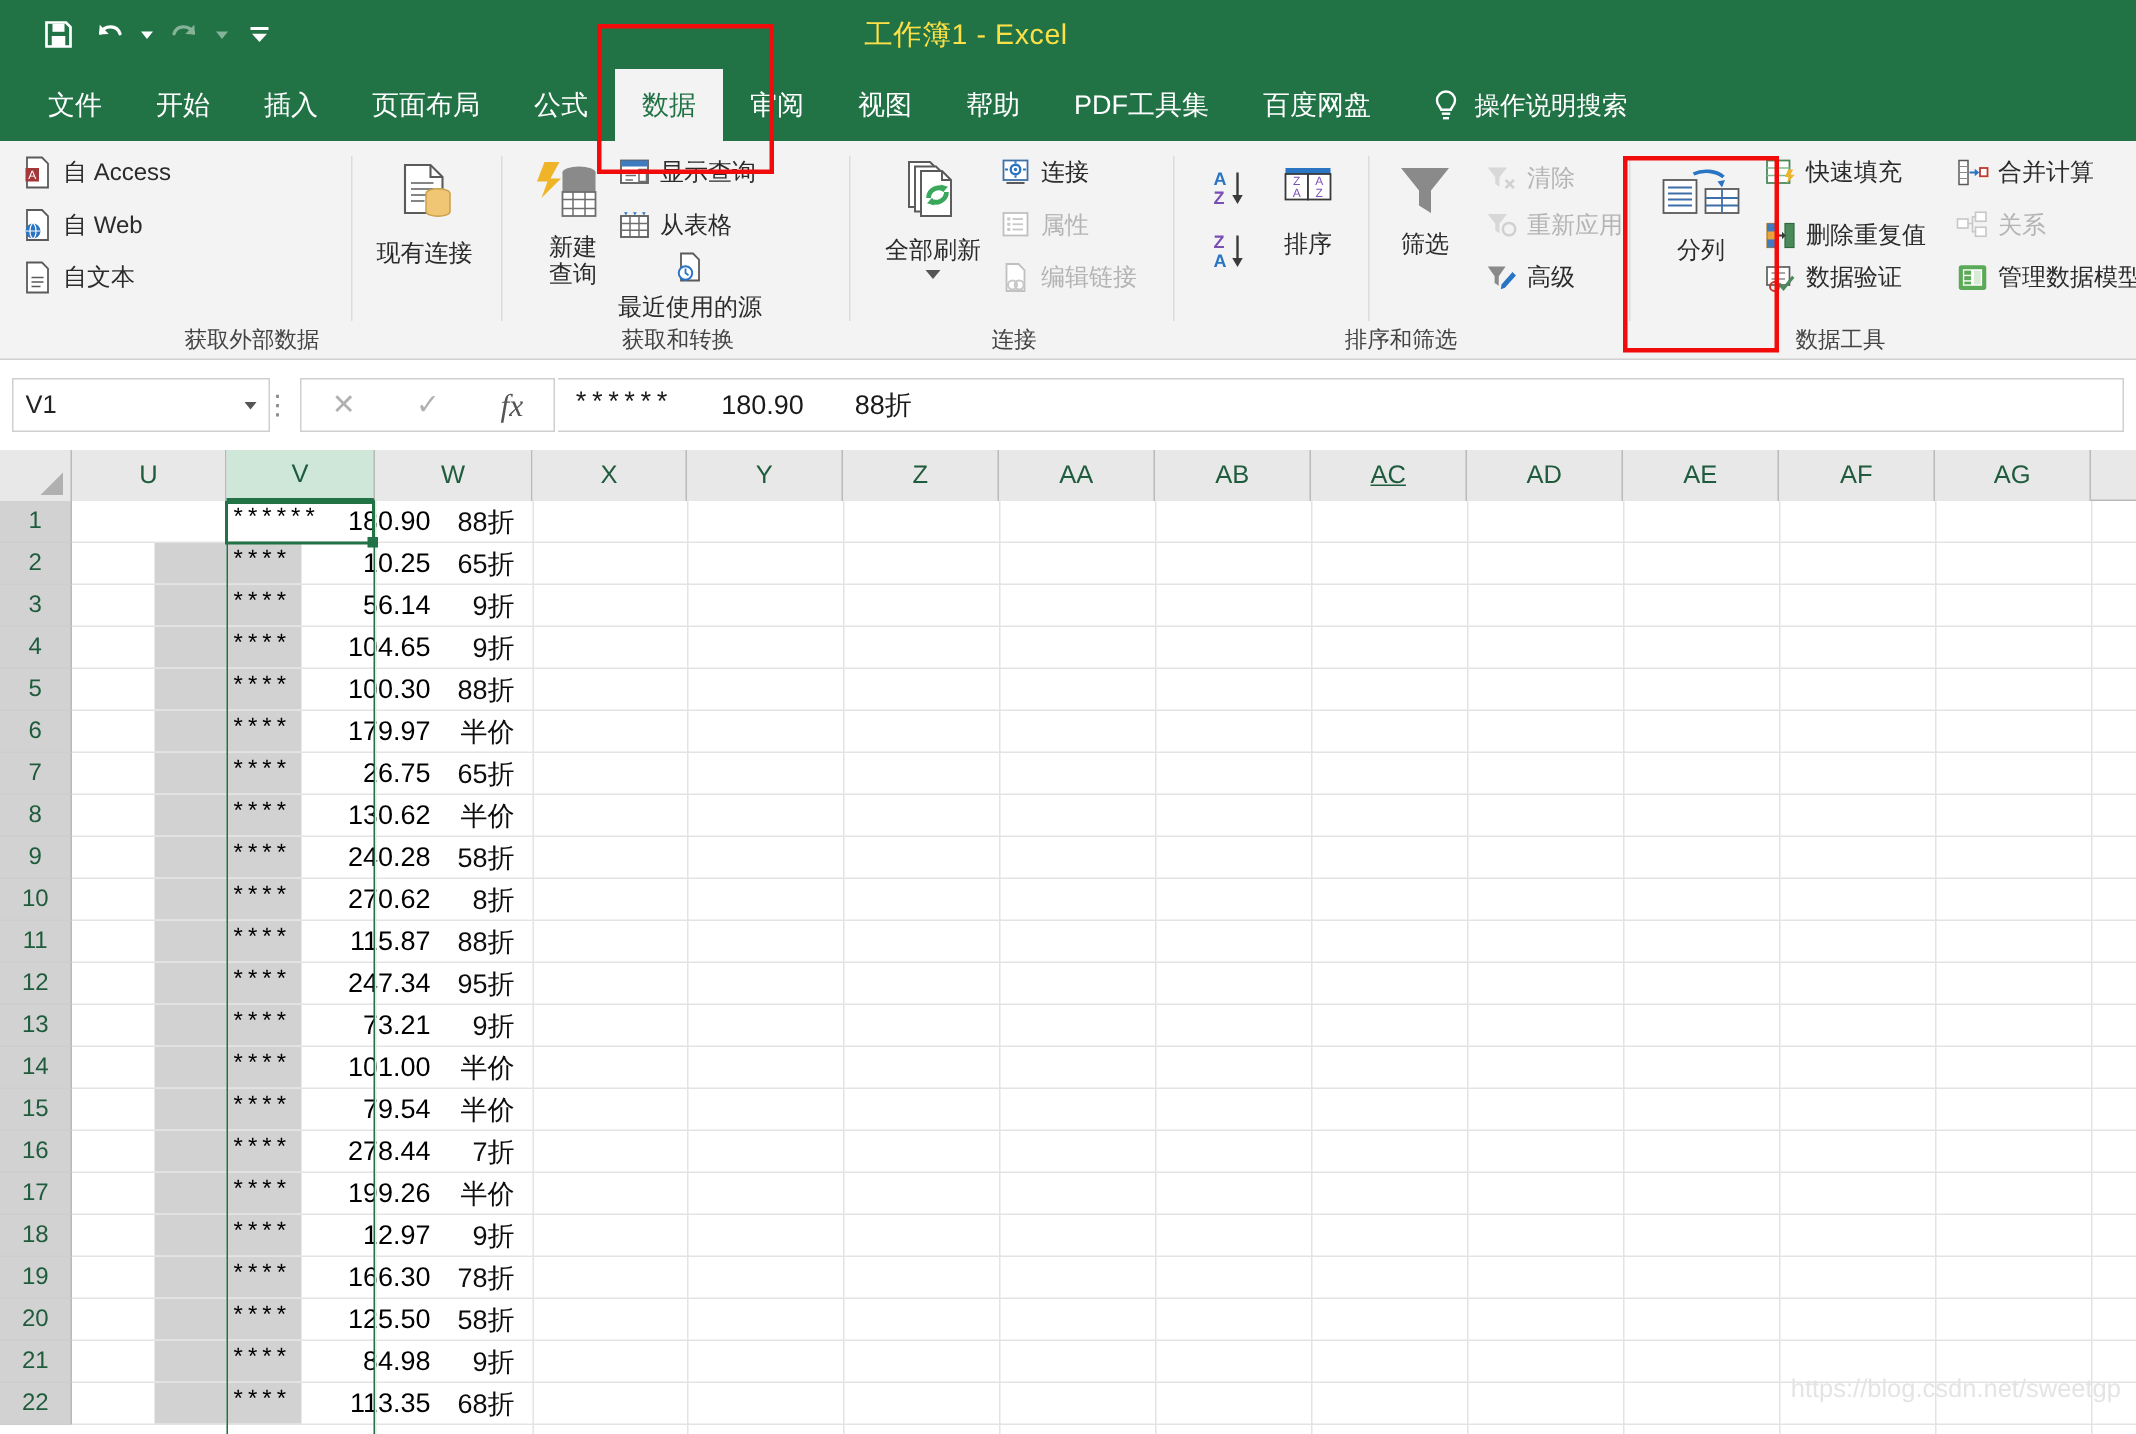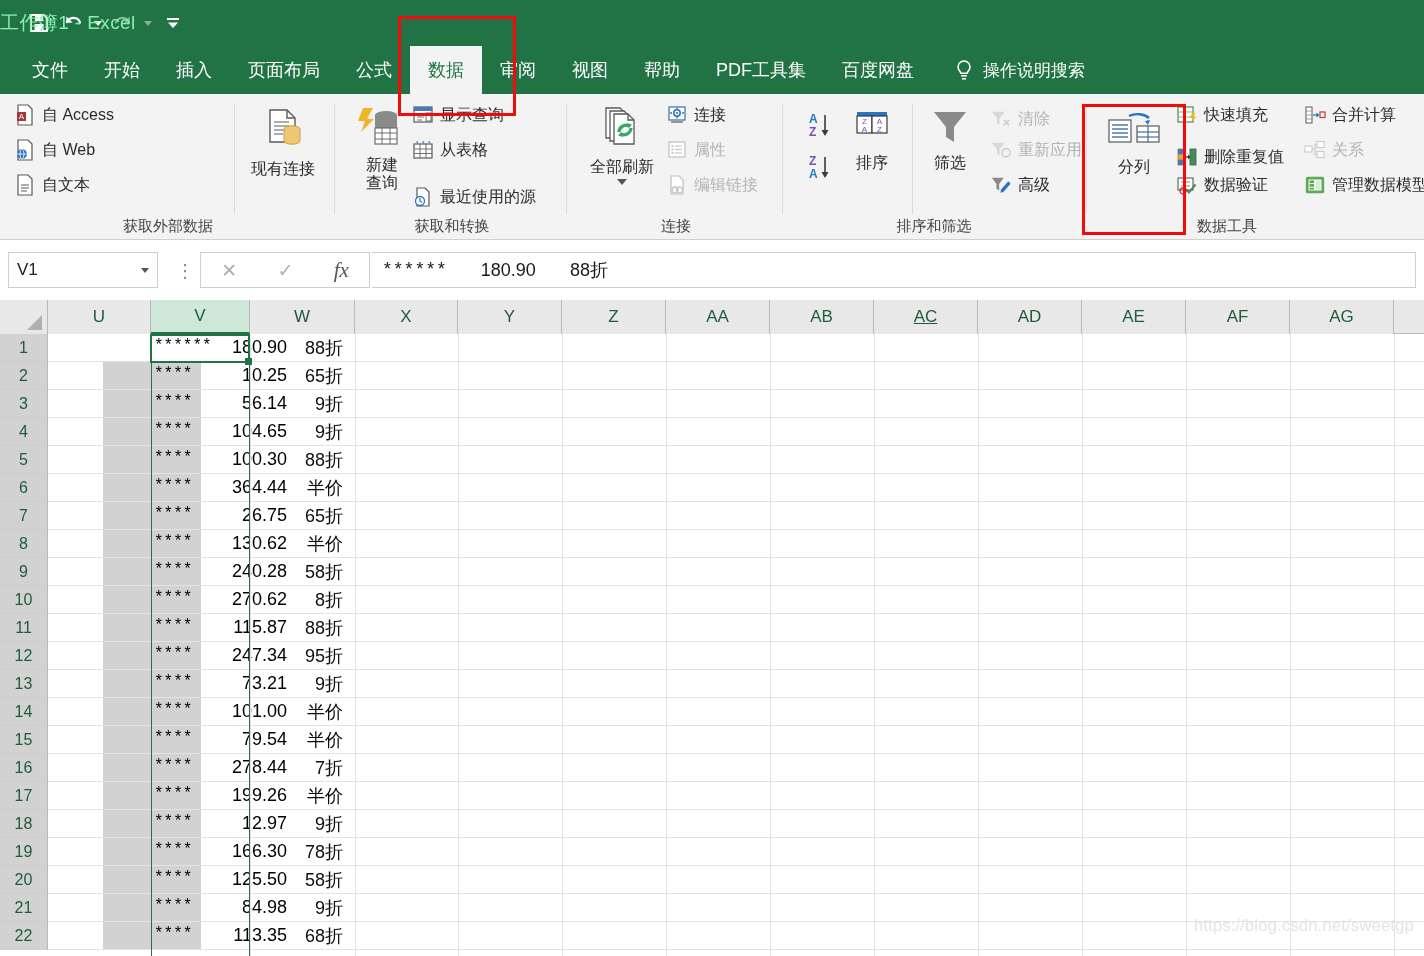--- a/index.html
+++ b/index.html
@@ -15,22 +15,22 @@
     position:absolute; left:0; top:0; width:1424px; height:46px;
     background:#217346;
   }
   .qat{ position:absolute; left:22px; top:7px; height:32px; display:flex; align-items:center; gap:0px; }
   .qat-btn{ width:34px; height:30px; display:flex; align-items:center; justify-content:center; color:#fff; }
   .qat-btn.dim svg{ opacity:.45; }
   .qat-caret{ width:16px; height:30px; display:flex; align-items:center; justify-content:center; }
   .qat-caret.dim{ opacity:.45; }
   .caret-dn{ width:0;height:0;border-left:4px solid transparent;border-right:4px solid transparent;border-top:5px solid #fff; }
   .title-text{
-    position:absolute; left:0; top:10px; width:1288px; text-align:left;
-    color:#86efac; font-size:19px; letter-spacing:.4px;
+    position:absolute; left:0; top:10px; width:1288px; text-align:center;
+    color:#fde047; font-size:19px; letter-spacing:.4px;
   }
 
   
   .tabs{
     position:absolute; left:0; top:46px; width:1424px; height:48px;
     background:#217346; display:flex; align-items:center; padding-left:14px;
   }
   .tab{
     height:48px; padding:0 18px; display:flex; align-items:center;
     color:#fff; font-size:18px; white-space:nowrap;
@@ -55,21 +55,21 @@
   .bigbtn .lbl{ font-size:16px; color:#2b2b2b; text-align:center; line-height:1.15; }
   .bigbtn .dd{ width:0;height:0;border-left:5px solid transparent;border-right:5px solid transparent;border-top:6px solid #555; margin-top:3px;}
 
   .smrow{ position:absolute; display:flex; align-items:center; gap:6px; font-size:16px; color:#2b2b2b; white-space:nowrap; }
   .smrow.dis{ color:#b4b4b4; }
   .smicn{ width:22px;height:22px; flex:0 0 22px; display:flex; align-items:center; justify-content:center;}
 
   
   .fbar{ position:absolute; left:0; top:240px; width:1424px; height:60px; background:#fff; }
   .namebox{
-    position:absolute; left:8px; top:12px; width:150px; height:36px;
+    position:absolute; left:8px; top:12px; width:172px; height:36px;
     border:1px solid #cfcfcf; background:#fff; display:flex; align-items:center;
     padding:16px 8px; font-size:17px; color:#222;
   }
   .namebox .nb-caret{ margin-left:auto; width:0;height:0;border-left:4px solid transparent;border-right:4px solid transparent;border-top:5px solid #555;}
   .dotsep{ position:absolute; left:176px; top:20px; color:#8a8a8a; font-size:18px; letter-spacing:1px;}
   .fb-btns{ position:absolute; left:200px; top:12px; width:170px; height:36px; border:1px solid #cfcfcf; background:#fff;
             display:flex; align-items:center; justify-content:space-around; }
   .fb-btns span{ font-size:19px; color:#b0b0b0; }
   .fb-fx{ font-style:italic; font-family:"Liberation Serif",serif; color:#555 !important; font-size:21px !important; }
   .fb-input{
@@ -302,21 +302,21 @@
               </g>
               <g fill="#2a74c4">
                 <path d="M4 1.5 l2.5 0 l-1.25 2z"></path>
                 <path d="M10 1.5 l2.5 0 l-1.25 2z"></path>
                 <path d="M16 1.5 l2.5 0 l-1.25 2z"></path>
               </g>
             </svg>
         </span>
         <span>从表格</span>
       </div>
-      <div class="smrow" style="left:76px; top:92px;">
+      <div class="smrow" style="left:76px; top:73px;flex-direction:column;">
         <span class="smicn">
           <svg width="22" height="20" viewBox="0 0 22 20">
               <path d="M5 1h8l4 4v14H5z" fill="#fff" stroke="#5a5a5a" stroke-width="1.2"></path>
               <circle cx="8" cy="14" r="4.5" fill="#fff" stroke="#2a74c4" stroke-width="1.3"></circle>
               <path d="M8 11v3l2 1.5" stroke="#2a74c4" stroke-width="1.2" fill="none"></path>
             </svg>
         </span>
         <span>最近使用的源</span>
       </div>
       <div class="grp-title">获取和转换</div>
@@ -665,21 +665,21 @@
           <div class="vcell shade" style="left: 103px; width: 98px;"></div>
           <div class="vstars" style="position: absolute; left: 154px; top: 3px;">****</div>
           <div class="vnum" style="position: absolute; left: 151px; width: 136px; top: 3px;">100.30</div>
           <div class="wcell" style="left: 250px; width: 99px;">88折</div>
         </div>
         <div class="row">
           <div class="rh sel">6</div>
           <div class="cellband"></div>
           <div class="vcell shade" style="left: 103px; width: 98px;"></div>
           <div class="vstars" style="position: absolute; left: 154px; top: 3px;">****</div>
-          <div class="vnum" style="position: absolute; left: 151px; width: 136px; top: 3px;">364.44</div>
+          <div class="vnum" style="position: absolute; left: 151px; width: 136px; top: 3px;">179.97</div>
           <div class="wcell" style="left: 250px; width: 99px;">半价</div>
         </div>
         <div class="row">
           <div class="rh sel">7</div>
           <div class="cellband"></div>
           <div class="vcell shade" style="left: 103px; width: 98px;"></div>
           <div class="vstars" style="position: absolute; left: 154px; top: 3px;">****</div>
           <div class="vnum" style="position: absolute; left: 151px; width: 136px; top: 3px;">26.75</div>
           <div class="wcell" style="left: 250px; width: 99px;">65折</div>
         </div>

